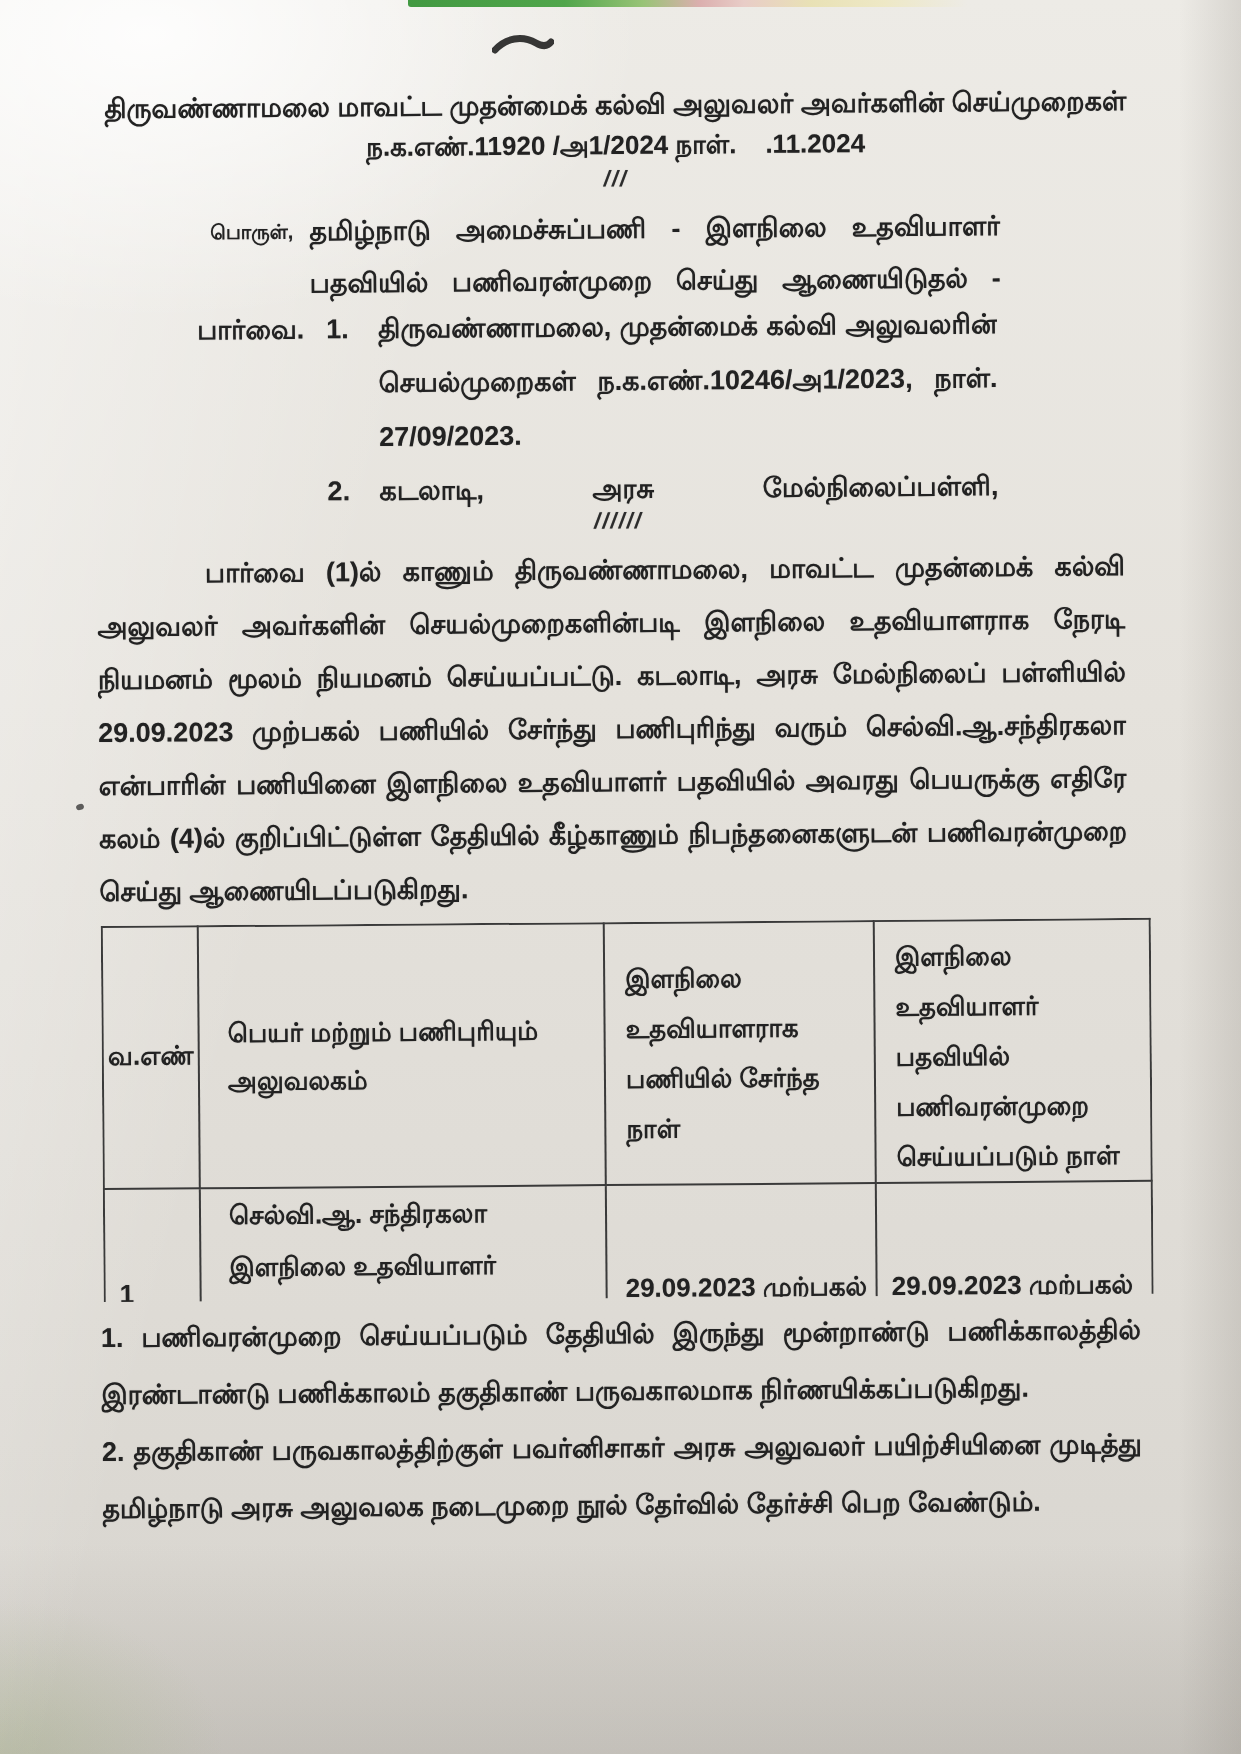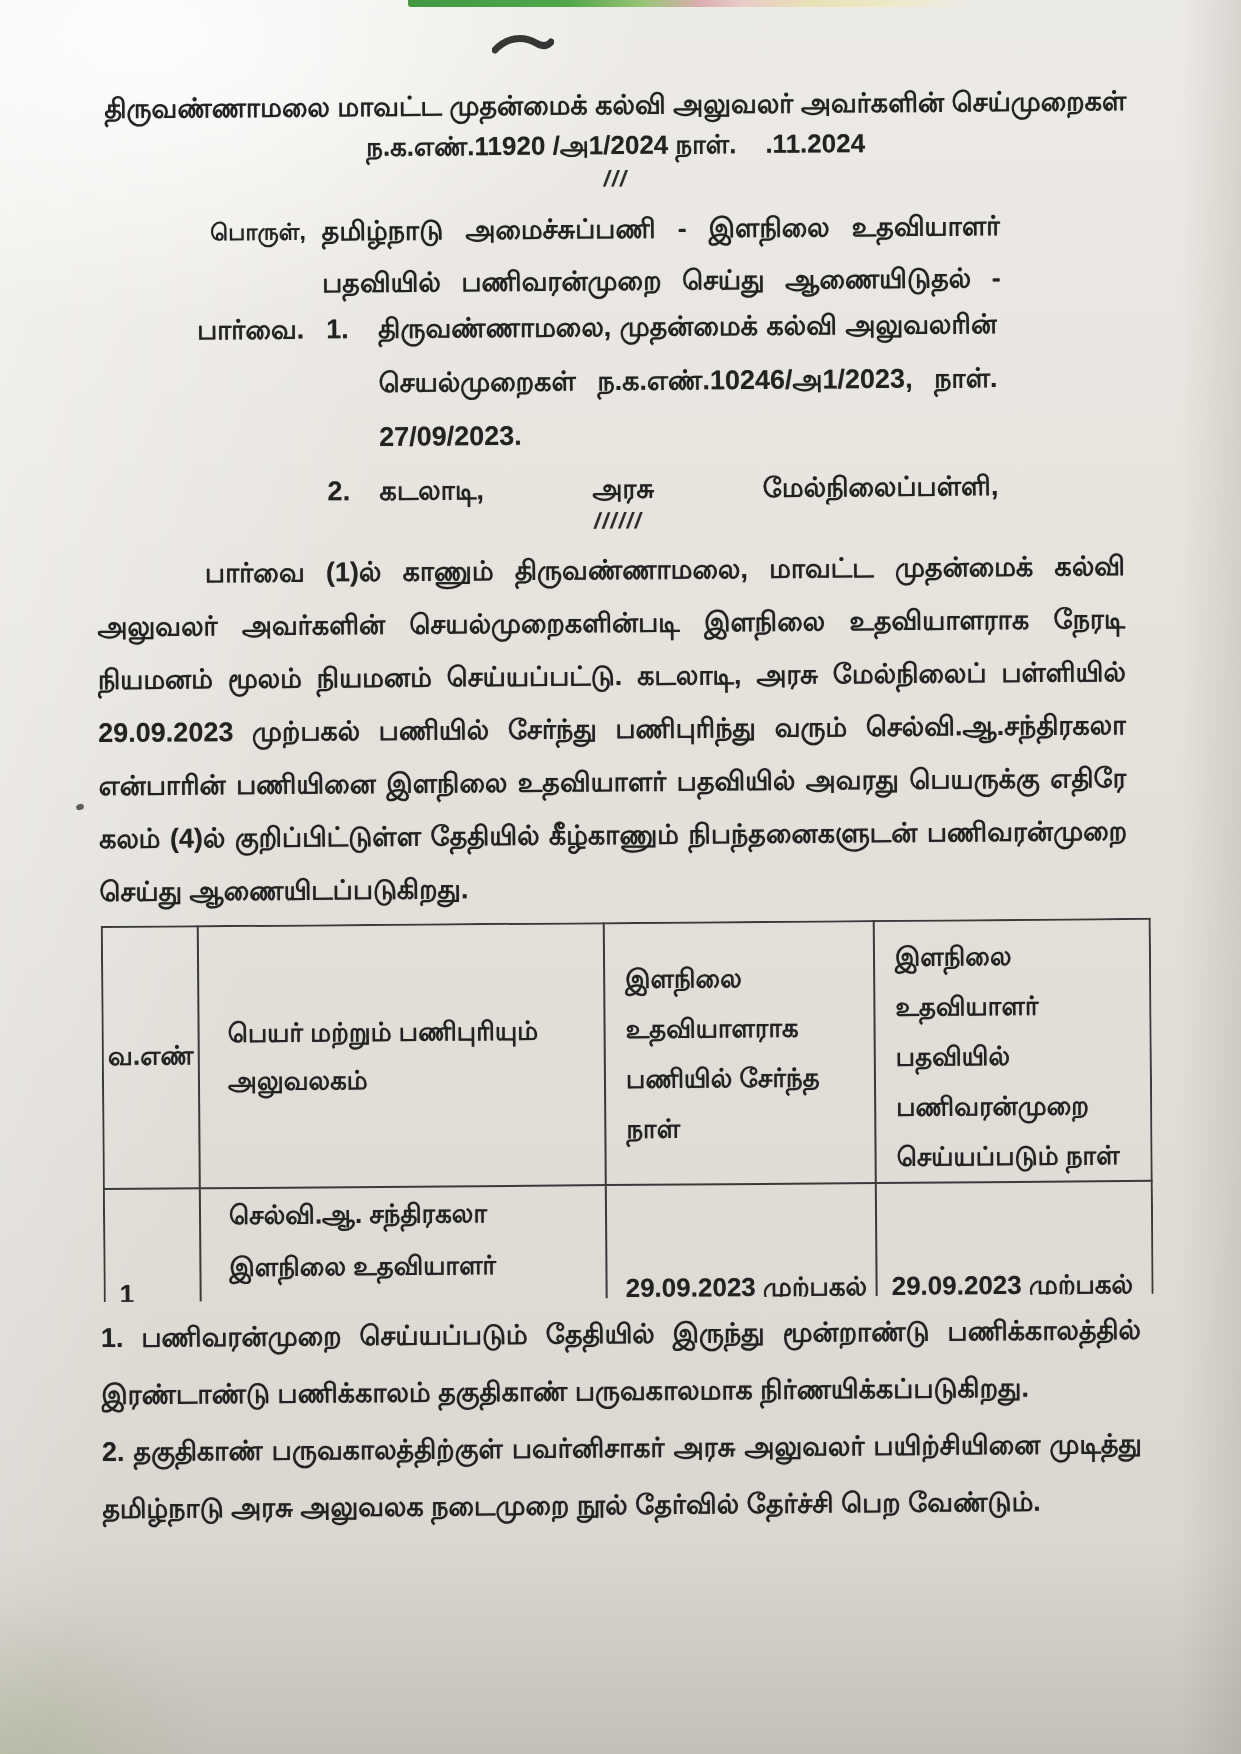--- a/index.html
+++ b/index.html
@@ -29,21 +29,21 @@
   .dot{position:absolute;left:76px;top:804px;width:8px;height:6px;background:#3a3a3a;border-radius:50%;transform:rotate(-20deg);opacity:.8;}
   .doc{position:absolute;inset:0;transform:rotate(-0.45deg);transform-origin:50% 40%;
        font-weight:700;text-shadow:0 0 1px rgba(45,45,45,0.35);}
   .abs{position:absolute;overflow:hidden;}
   .title{top:86px;left:70px;width:1100px;height:44px;text-align:center;font-size:27px;line-height:38px;}
   .refline{top:130px;left:70px;width:1100px;height:40px;text-align:center;font-size:26px;white-space:pre;}
   .sep{left:70px;width:1100px;text-align:center;font-size:22px;font-style:italic;letter-spacing:2px;color:#2c2c2c;}
   .sep1{top:166px;height:30px;}
   .sep2{top:508px;height:30px;}
   .subject{top:203px;left:214px;width:790px;height:98px;display:flex;gap:16px;}
-  .sub-label{flex:0 0 auto;font-size:23px;line-height:52px;}
+  .sub-label{flex:0 0 auto;font-size:20px;line-height:52px;}
   .sub-text{flex:1;font-size:27px;line-height:52px;text-align:justify;}
   .refs{top:300px;left:200px;width:800px;height:206px;display:flex;gap:22px;}
   .ref-label{flex:0 0 auto;font-size:27px;line-height:54px;}
   .ref-items{flex:1;}
   .ref-item{display:flex;gap:22px;}
   .ref-num{flex:0 0 30px;font-size:27px;line-height:54px;}
   .ref-text{flex:1;font-size:27px;line-height:54px;text-align:justify;}
   .body-para{top:544px;left:98px;width:1028px;height:372px;margin:0;font-size:27px;line-height:53px;text-align:justify;text-indent:108px;}
   .tbl-wrap{top:922px;left:99px;width:1050px;height:376px;}
   table{border-collapse:collapse;table-layout:fixed;width:1048px;background:transparent;}

